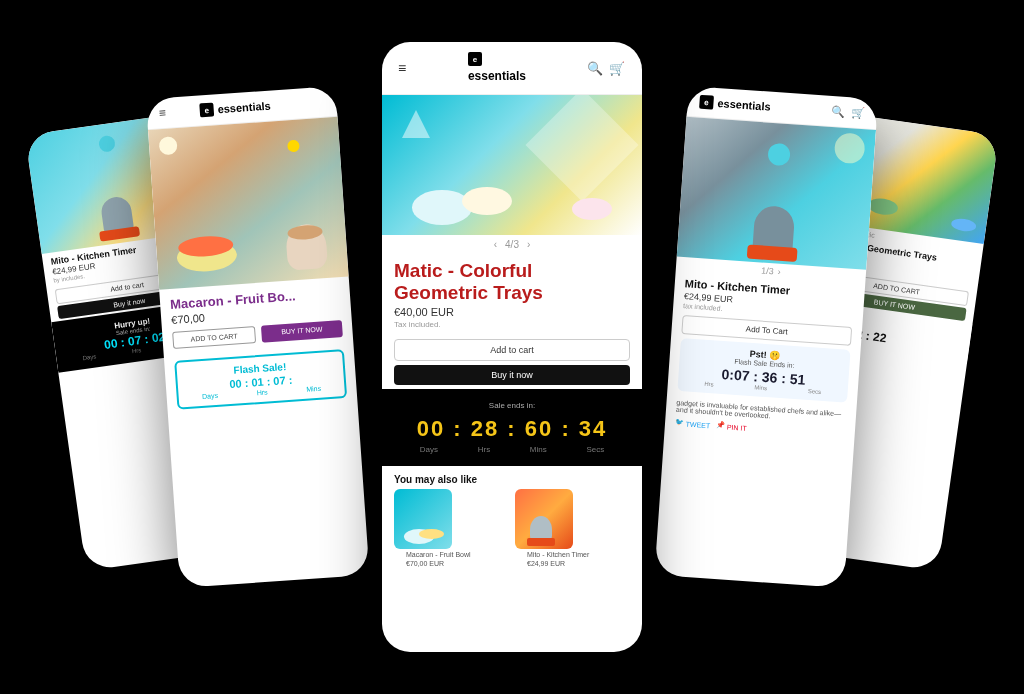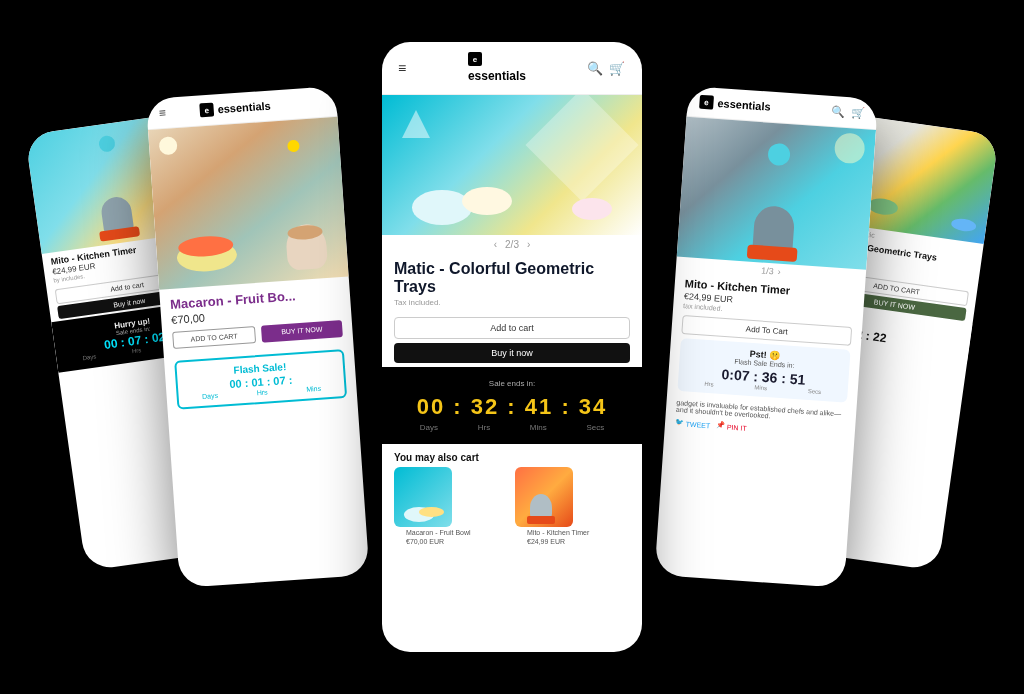--- a/index.html
+++ b/index.html
@@ -148,24 +148,24 @@
       display: flex;
       align-items: center;
       justify-content: center;
       gap: 8px;
       padding: 4px 0;
       font-size: 10px;
       color: #999;
     }
 
     .product-title {
-      font-size: 16px;
+      font-size: 19px;
       font-weight: 700;
       padding: 6px 12px 2px;
-      color: #0f172a;
+      color: #b91c1c;
     }
 
     .product-price {
       font-size: 11px;
       padding: 0 12px 2px;
       color: #333;
     }
 
     .tax-note {
       font-size: 8px;
@@ -698,46 +698,47 @@
     <div class="center-product-img">
 
       <div style="position:absolute;width:80px;height:80px;background:rgba(255,255,255,0.3);transform:rotate(45deg);top:10px;right:20px;"></div>
       <div style="position:absolute;width:60px;height:35px;background:#e0f7fa;border-radius:50%;bottom:10px;left:30px;"></div>
       <div style="position:absolute;width:50px;height:28px;background:#fff8e1;border-radius:50%;bottom:20px;left:80px;"></div>
       <div style="position:absolute;width:40px;height:22px;background:#fce4ec;border-radius:50%;bottom:15px;right:30px;"></div>
       <div style="position:absolute;width:28px;height:28px;background:rgba(255,255,255,0.5);top:15px;left:20px;clip-path:polygon(50% 0%,100% 100%,0% 100%);"></div>
     </div>
     <div class="nav-arrows">
       <span>‹</span>
-      <span>2/3</span>
+      <span>4/3</span>
       <span>›</span>
     </div>
     <div class="product-title">Matic - Colorful Geometric Trays</div>
+    <div class="product-price">€40,00 EUR</div>
     <div class="tax-note">Tax included.</div>
     <div class="btn-add-cart">Add to cart</div>
     <div class="btn-buy-now">Buy it now</div>
     <div class="center-countdown">
       <div class="sale-ends">Sale ends in:</div>
       <div class="timer-display">
         <span>00</span>
         <span> : </span>
-        <span>32</span>
+        <span>28</span>
         <span> : </span>
-        <span>41</span>
+        <span>60</span>
         <span> : </span>
         <span>34</span>
       </div>
       <div class="timer-labels">
         <span>Days</span>
         <span>Hrs</span>
         <span>Mins</span>
         <span>Secs</span>
       </div>
     </div>
-    <div class="you-may-like">You may also cart</div>
+    <div class="you-may-like">You may also like</div>
     <div class="product-thumbs">
       <div style="width:50%;">
         <div class="thumb thumb-teal">
           <div style="position:absolute;width:30px;height:15px;background:#e0f7fa;border-radius:50%;bottom:5px;left:10px;"></div>
           <div style="position:absolute;width:25px;height:10px;background:#ffe082;border-radius:50%;bottom:10px;left:25px;"></div>
         </div>
         <div class="thumb-label">Macaron - Fruit Bowl</div>
         <div class="thumb-label">€70,00 EUR</div>
       </div>
       <div style="width:50%;">

